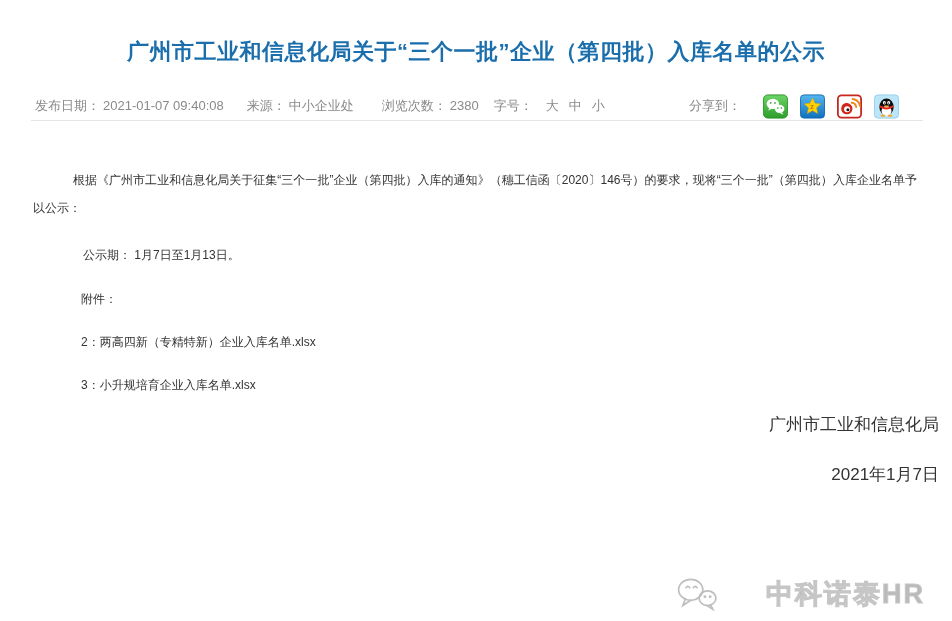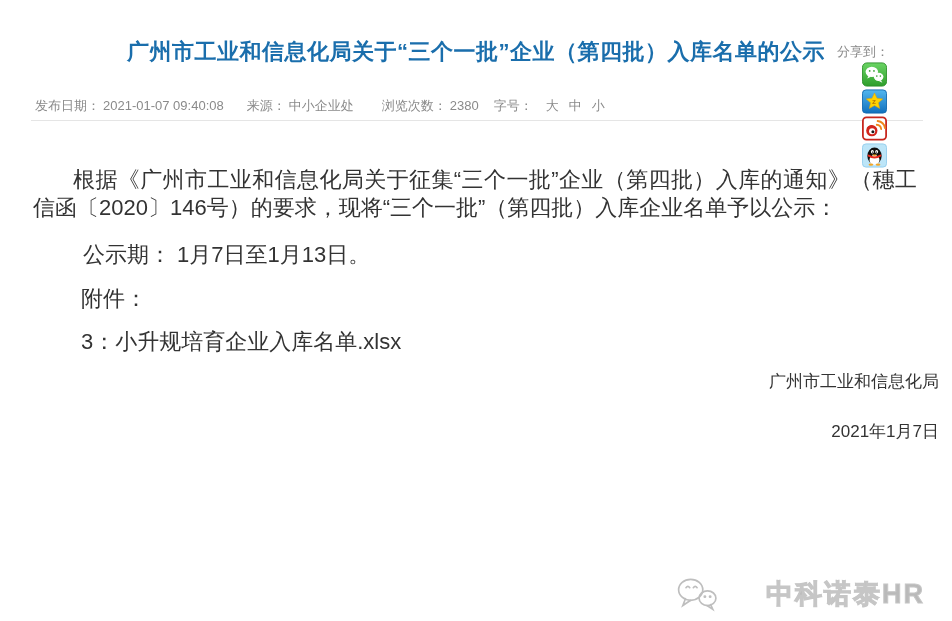--- a/index.html
+++ b/index.html
@@ -39,38 +39,37 @@
   .fontsize-link {
     color: #8a8a8a;
     text-decoration: none;
     margin-left: 10px;
     cursor: pointer;
   }
   .share-group {
     margin-left: auto;
     display: flex;
     align-items: center;
-    flex-direction: column;
   }
   .share-group .m-label { margin-right: 10px; }
   .share-btn {
     display: inline-block;
     width: 25px;
     height: 27px;
     margin-left: 12px;
     cursor: pointer;
   }
   .share-btn svg { display: block; width: 25px; height: 27px; }
   .divider {
     margin: 0 16px 0 18px;
     border-top: 1px solid #e5e5e5;
   }
   .content {
     padding: 0 22px 0 20px;
-    font-size: 22px;
+    font-size: 12px;
     color: #333333;
   }
   .para {
     line-height: 28px;
     text-align: justify;
     text-indent: 40px;
   }
   .para.p1 { margin-top: 45px; }
   .para.p2 { margin-top: 19px; text-indent: 50px; }
   .para.p3 { margin-top: 17px; }
@@ -191,20 +190,21 @@
       </a>
     </span>
   </div>
 
   <div class="divider"></div>
 
   <div class="content">
     <p class="para p1">根据《广州市工业和信息化局关于征集“三个一批”企业（第四批）入库的通知》（穗工信函〔2020〕146号）的要求，现将“三个一批”（第四批）入库企业名单予以公示：</p>
     <p class="para p2">公示期： 1月7日至1月13日。</p>
     <p class="attach-label">附件：</p>
+    <p class="attach-item"><a class="attach-link">2：两高四新（专精特新）企业入库名单.xlsx</a></p>
     <p class="attach-item"><a class="attach-link">3：小升规培育企业入库名单.xlsx</a></p>
   </div>
 
   <div class="footer">
     <div class="signature">广州市工业和信息化局</div>
     <div class="pub-date">2021年1月7日</div>
   </div>
 
   <div class="watermark">
     <svg viewBox="0 0 40 34">

